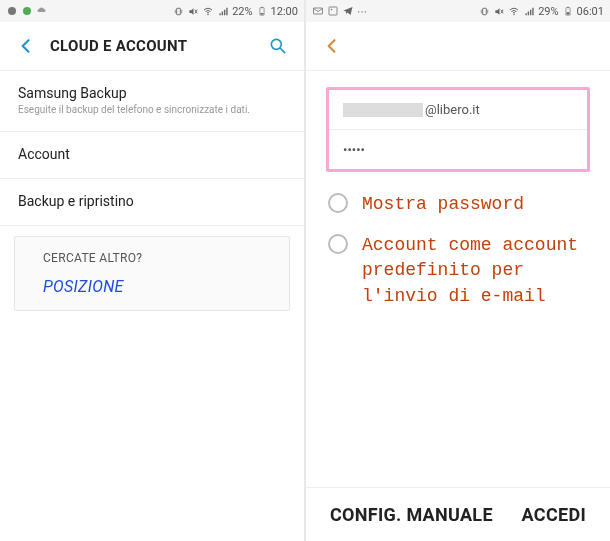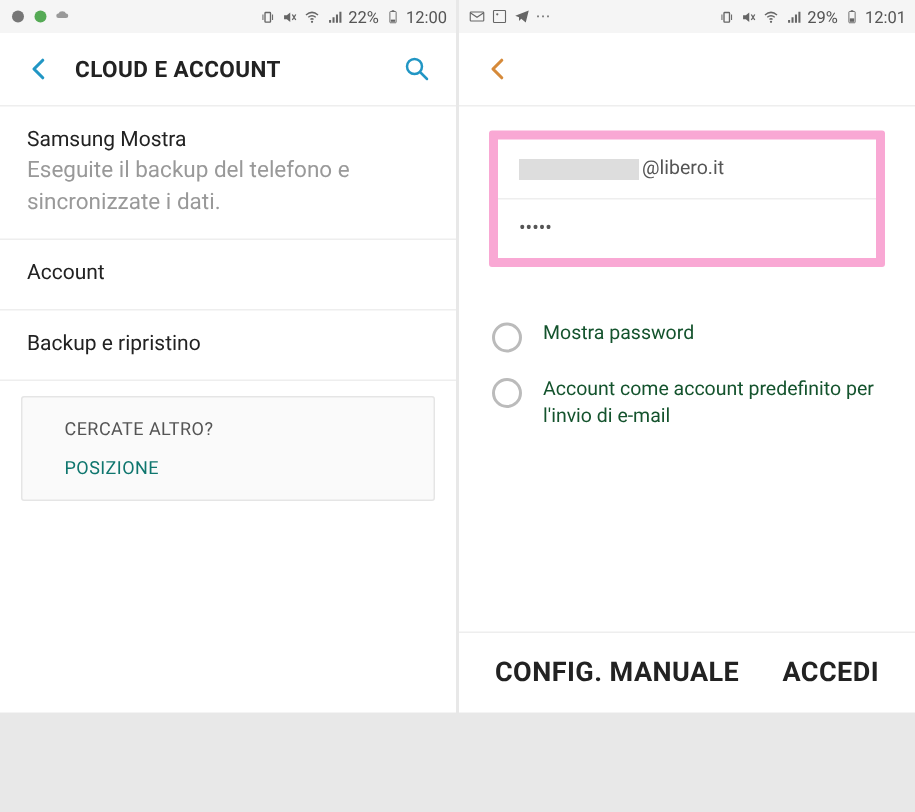--- a/index.html
+++ b/index.html
@@ -11,21 +11,21 @@
     body {
       background: #e8e8e8;
       display: flex;
       gap: 2px;
       width: 610px;
       height: 541px;
     }
     .phone {
       background: #fff;
       width: 304px;
-      height: 475px;
+      height: 541px;
       display: flex;
       flex-direction: column;
     }
     .status-bar {
       height: 22px;
       background: #f5f5f5;
       display: flex;
       justify-content: space-between;
       align-items: center;
       padding: 0 6px;
@@ -76,51 +76,52 @@
       padding: 14px 18px;
       border-bottom: 1px solid #eee;
       cursor: pointer;
     }
     .list-title {
       font-size: 14px;
       color: #222;
       margin-bottom: 2px;
     }
     .list-sub {
-      font-size: 15px;
+      font-size: 10px;
       color: #999;
       line-height: 1.4;
     }
     .section-box {
       margin: 10px 14px;
       border: 1px solid #e5e5e5;
       border-radius: 2px;
       padding: 14px 28px;
       background: #fafafa;
     }
     .section-title {
       font-size: 12px;
       color: #555;
       letter-spacing: 0.3px;
       margin-bottom: 12px;
     }
     .section-link {
-      font-size: 12px;
-      color: #0f766e;
+      font-size: 16px;
+      color: #1d4ed8;
       letter-spacing: 0.3px;
       cursor: pointer;
+      font-style: italic;
     }
     
     .form-area {
       padding: 16px 20px;
     }
     .input-group {
-      border: 6px solid #f9a8d4;
+      border: 3px solid #f9a8d4;
       border-radius: 2px;
-      margin-bottom: 28px;
+      margin-bottom: 12px;
     }
     .input-field {
       width: 100%;
       border: none;
       padding: 12px 14px;
       font-size: 13px;
       color: #555;
       outline: none;
       background: transparent;
     }
@@ -149,23 +150,24 @@
     .radio-circle {
       width: 20px;
       height: 20px;
       border: 2px solid #bbb;
       border-radius: 50%;
       flex-shrink: 0;
       margin-right: 14px;
       margin-top: 1px;
     }
     .radio-label {
-      font-size: 13px;
-      color: #14532d;
+      font-size: 18px;
+      color: #c2410c;
       line-height: 1.4;
+      font-family: Liberation Mono, monospace;
     }
     .bottom-bar {
       display: flex;
       justify-content: space-between;
       padding: 16px 24px;
       border-top: 1px solid #eee;
     }
     .bottom-btn {
       font-size: 18px;
       font-weight: 700;
@@ -243,21 +245,21 @@
     <span class="search-icon">
       <svg viewBox="0 0 24 24" width="20" height="20">
           <circle cx="10" cy="10" r="6" fill="none" stroke="#2196c4" stroke-width="2"></circle>
           <path d="M15 15 L20 20" stroke="#2196c4" stroke-width="2" stroke-linecap="round"></path>
         </svg>
     </span>
   </div>
 
   <div class="content">
     <div class="list-item">
-      <div class="list-title">Samsung Mostra</div>
+      <div class="list-title">Samsung Backup</div>
       <div class="list-sub">Eseguite il backup del telefono e sincronizzate i dati.</div>
     </div>
     <div class="list-item">
       <div class="list-title">Account</div>
     </div>
     <div class="list-item">
       <div class="list-title">Backup e ripristino</div>
     </div>
     <div class="section-box">
       <div class="section-title">CERCATE ALTRO?</div>
@@ -313,21 +315,21 @@
           </svg>
       </span>
       <span>29%</span>
       <span class="status-icon">
         <svg viewBox="0 0 24 24" width="10" height="12">
             <rect x="7" y="4" width="10" height="18" rx="1" fill="none" stroke="#666" stroke-width="1.5"></rect>
             <rect x="10" y="2" width="4" height="2" fill="#666"></rect>
             <rect x="8.5" y="15" width="7" height="5.5" fill="#666"></rect>
           </svg>
       </span>
-      <span>12:01</span>
+      <span>06:01</span>
     </div>
   </div>
 
   <div class="header">
     <span class="back-arrow orange-arrow">
       <svg viewBox="0 0 24 24" width="20" height="20">
           <path d="M15 5 L8 12 L15 19" fill="none" stroke="#d68a3a" stroke-width="2.5" stroke-linecap="round" stroke-linejoin="round"></path>
         </svg>
     </span>
   </div>

